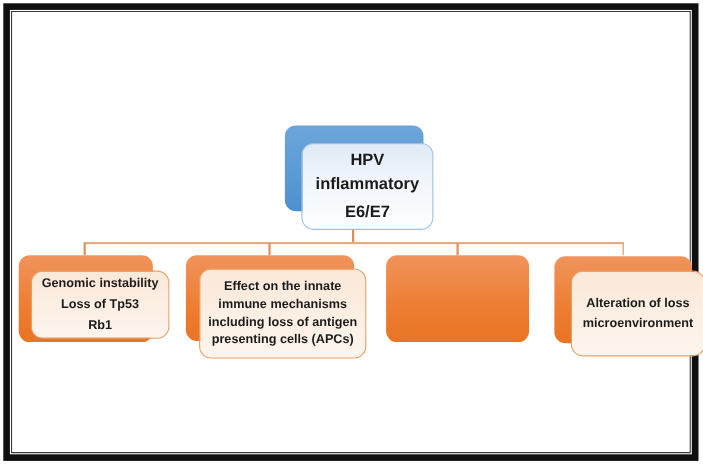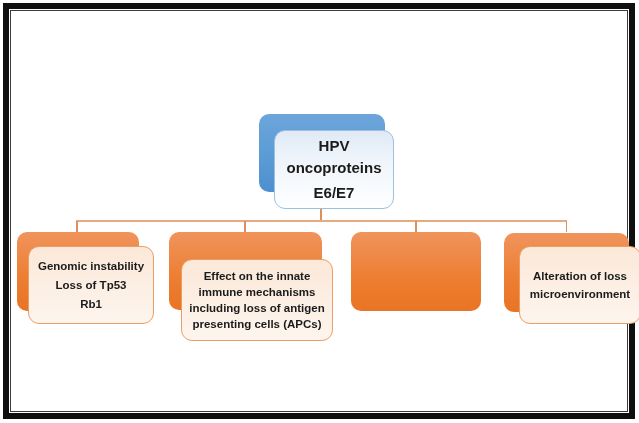--- a/index.html
+++ b/index.html
@@ -42,37 +42,37 @@
   }
   .child-box{
     border-radius:11px;
     border:1.5px solid var(--child-border,#eb9e64);
     background:linear-gradient(180deg,var(--child-fill-top,#fbe8d8) 0%,var(--child-fill-bottom,#fdf5ee) 100%);
     display:flex;align-items:center;justify-content:center;
     text-align:center;font-weight:bold;font-size:11.5px;line-height:16px;
     padding:0 4px;white-space:pre-line;
   }
   .s1{left:8px;  top:223px;width:122px;height:79px;}
-  .b1{left:19px; top:237px;width:126px;height:78px;line-height:19px;}
+  .b1{left:19px; top:237px;width:126px;height:62px;line-height:19px;}
   .s2{left:160px;top:223px;width:153px;height:78px;}
-  .b2{left:172px;top:250px;width:152px;height:82px;}
+  .b2{left:172px;top:235px;width:152px;height:82px;}
   .s3{left:342px;top:223px;width:130px;height:79px;}
   .b3{left:357px;top:237px;width:130px;height:79px;}
   .s4{left:495px;top:224px;width:125px;height:79px;}
   .b4{left:510px;top:237px;width:122px;height:78px;line-height:18px;}
 </style>
 </head>
 <body>
 
 <div id="canvas">
   <div class="frame">
 
     <div class="shape root-shadow"></div>
     <div class="shape root-box">
-      <div>HPV oncoproteins</div>
+      <div>HPV inflammatory</div>
       <div class="subtitle">E6/E7</div>
     </div>
 
     <div class="conn stem"></div>
     <div class="conn bar"></div>
     <div class="conn drop d1"></div>
     <div class="conn drop d2"></div>
     <div class="conn drop d3"></div>
     <div class="conn drop d4"></div>
 

